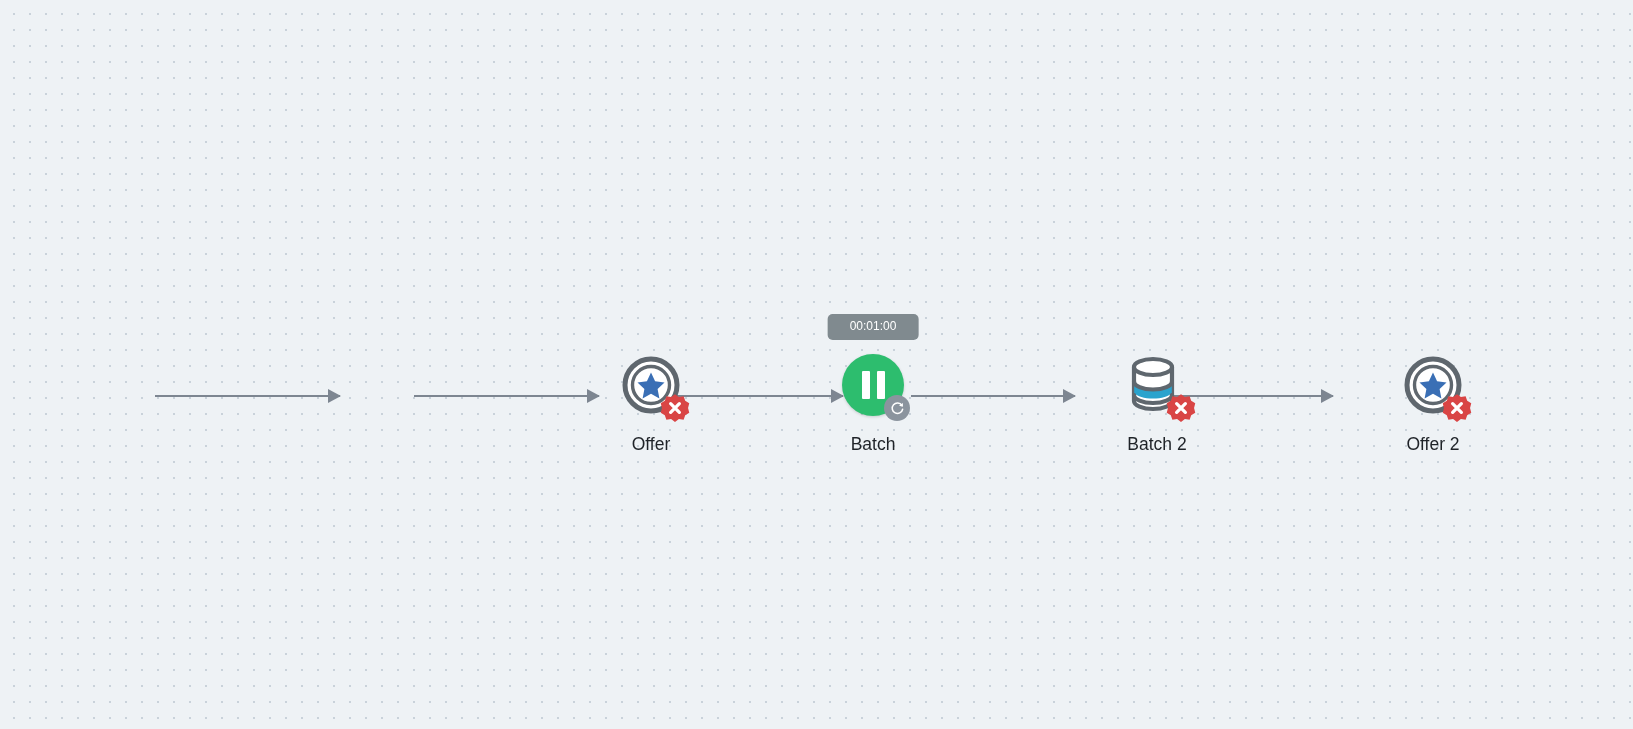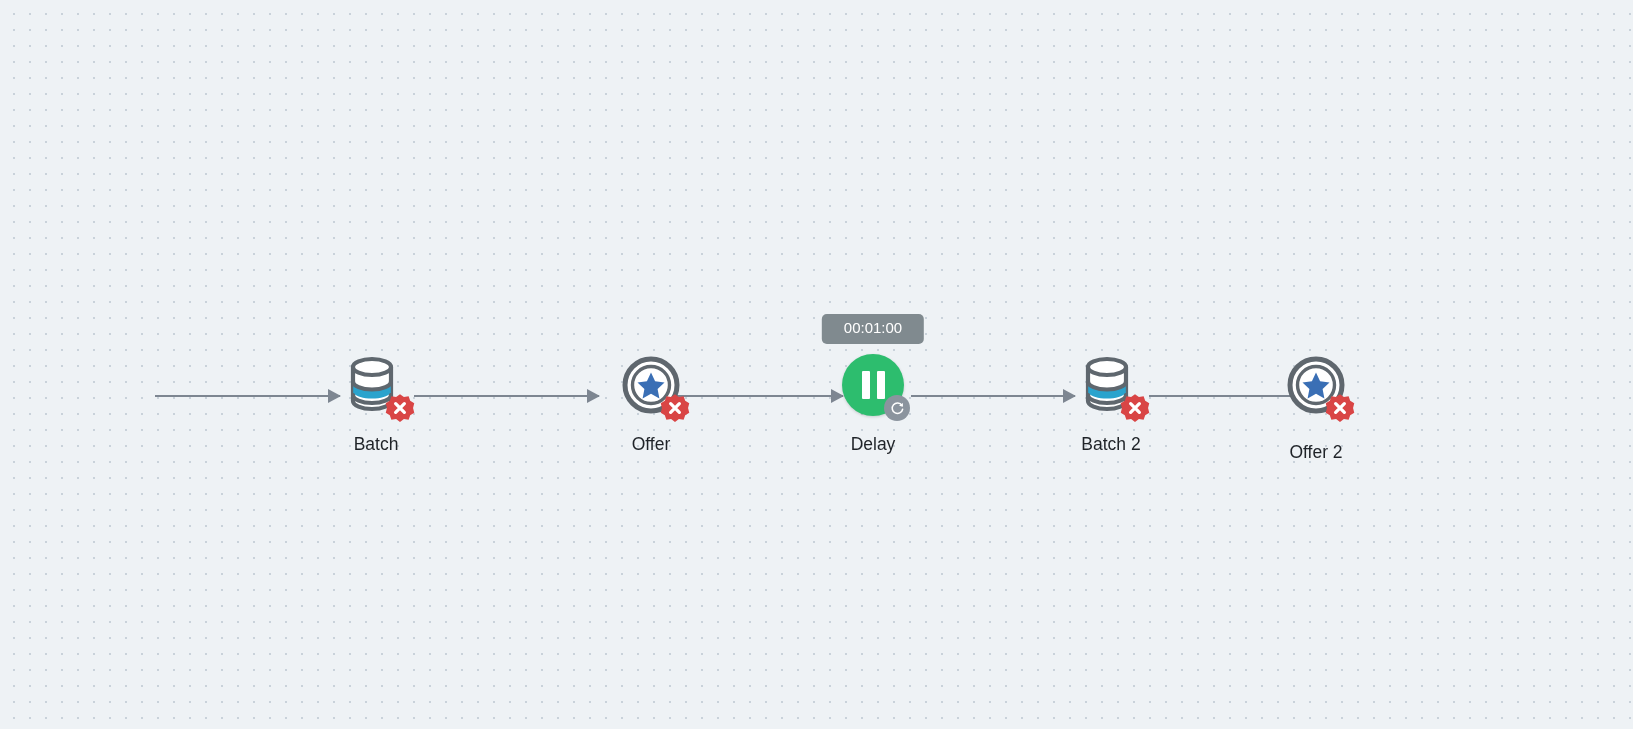--- a/index.html
+++ b/index.html
@@ -124,21 +124,21 @@
     align-items: center;
     justify-content: center;
   }
   .badge-refresh svg { width: 15px; height: 15px; display: block; }
 
   
   .tooltip {
     position: absolute;
     background: #808a8f;
     color: #ffffff;
-    font-size: 15px;
+    font-size: 12px;
     padding: 6px 22px 7px;
     border-radius: 5px;
     white-space: nowrap;
     line-height: 1.1;
     left: 50%;
     transform: translateX(-50%);
     top: -38px;
   }
 
   .icon-svg { width: 66px; height: 66px; display: block; }
@@ -148,108 +148,88 @@
 
 <div id="canvas">
 
   <div class="connector" style="left:155px; width:185px;"></div>
   <div class="connector" style="left:414px; width:185px;"></div>
   <div class="connector" style="left:673px; width:170px;"></div>
   <div class="connector" style="left:911px; width:164px;"></div>
   <div class="connector" style="left:1149px; width:184px;"></div>
 
 
-  <div class="node" style="left:291px;">
+
+  <div class="node" style="left:566px;">
+    <div class="node-glyph">
+      <svg class="icon-svg" viewBox="0 0 66 66" aria-hidden="true">
+        <circle cx="33" cy="33" r="26" fill="#ffffff" stroke="#5f676e" stroke-width="5"></circle>
+        <circle cx="33" cy="33" r="18.5" fill="#ffffff" stroke="#5f676e" stroke-width="3.4"></circle>
+        <path fill="#3a6fb5" d="M33 20.5 L37.1 29.2 L46.5 30.4 L39.6 37 L41.4 46.4 L33 41.8 L24.6 46.4 L26.4 37 L19.5 30.4 L28.9 29.2 Z"></path>
+      </svg>
+      <div class="badge">
+        <svg viewBox="0 0 40 40" aria-hidden="true">
+          <path fill="#d94545" d="M20 1.5 L25.2 5.3 L31.5 4.2 L33.6 10.2 L39 13.6 L37.4 20 L39 26.4 L33.6 29.8 L31.5 35.8 L25.2 34.7 L20 38.5 L14.8 34.7 L8.5 35.8 L6.4 29.8 L1 26.4 L2.6 20 L1 13.6 L6.4 10.2 L8.5 4.2 L14.8 5.3 Z"></path>
+          <path stroke="#ffffff" stroke-width="4.4" stroke-linecap="round" d="M14.2 14.2 L25.8 25.8 M25.8 14.2 L14.2 25.8"></path>
+        </svg>
+      </div>
+    </div>
+    <div class="node-label">Offer</div>
+  </div>
+
+  <div class="node" style="left:788px;">
+    <div class="node-glyph">
+      <div class="tooltip">00:01:00</div>
+      <div class="circle-green">
+        <div class="pause-bars">
+          <span></span>
+            <span></span>
+        </div>
+      </div>
+      <div class="badge-refresh">
+        <svg viewBox="0 0 24 24" aria-hidden="true">
+          <path fill="none" stroke="#ffffff" stroke-width="2.4" stroke-linecap="round" d="M19 7 A8.4 8.4 0 1 0 20.2 13.2"></path>
+          <path fill="#ffffff" d="M20.6 3 L20.6 9.2 L14.4 7.6 Z"></path>
+        </svg>
+      </div>
+    </div>
+    <div class="node-label">Batch</div>
+  </div>
+
+  <div class="node" style="left:1072px;">
     <div class="node-glyph">
       <svg class="icon-svg" viewBox="0 0 66 66" aria-hidden="true">
         <g transform="translate(8,5)">
           <path fill="#ffffff" stroke="#5f676e" stroke-width="4.2" stroke-linejoin="round" d="M2 10 v34 c0 4.4 8.5 8 19 8 s19 -3.6 19 -8 V10 Z"></path>
           <path fill="#2aa3cd" d="M2.2 26 c3 3.3 10 5.6 18.8 5.6 s15.8 -2.3 18.8 -5.6 v10 c-3 3.3 -10 5.6 -18.8 5.6 S5.2 39.3 2.2 36 Z"></path>
           <ellipse cx="21" cy="10" rx="19" ry="8" fill="#ffffff" stroke="#5f676e" stroke-width="4.2"></ellipse>
           <path fill="none" stroke="#5f676e" stroke-width="4.2" stroke-linecap="round" d="M2 24.5 c0 4.4 8.5 8 19 8 s19 -3.6 19 -8"></path>
           <path fill="none" stroke="#5f676e" stroke-width="4.2" stroke-linecap="round" d="M2 38 c0 4.4 8.5 8 19 8 s19 -3.6 19 -8"></path>
         </g>
       </svg>
       <div class="badge">
         <svg viewBox="0 0 40 40" aria-hidden="true">
           <path fill="#d94545" d="M20 1.5 L25.2 5.3 L31.5 4.2 L33.6 10.2 L39 13.6 L37.4 20 L39 26.4 L33.6 29.8 L31.5 35.8 L25.2 34.7 L20 38.5 L14.8 34.7 L8.5 35.8 L6.4 29.8 L1 26.4 L2.6 20 L1 13.6 L6.4 10.2 L8.5 4.2 L14.8 5.3 Z"></path>
           <path stroke="#ffffff" stroke-width="4.4" stroke-linecap="round" d="M14.2 14.2 L25.8 25.8 M25.8 14.2 L14.2 25.8"></path>
         </svg>
       </div>
     </div>
-    <div class="node-label">Batch</div>
-  </div>
-
-  <div class="node" style="left:566px;">
+    <div class="node-label">Batch 2</div>
+  </div>
+
+  <div class="node" style="left:1348px;">
     <div class="node-glyph">
       <svg class="icon-svg" viewBox="0 0 66 66" aria-hidden="true">
         <circle cx="33" cy="33" r="26" fill="#ffffff" stroke="#5f676e" stroke-width="5"></circle>
         <circle cx="33" cy="33" r="18.5" fill="#ffffff" stroke="#5f676e" stroke-width="3.4"></circle>
         <path fill="#3a6fb5" d="M33 20.5 L37.1 29.2 L46.5 30.4 L39.6 37 L41.4 46.4 L33 41.8 L24.6 46.4 L26.4 37 L19.5 30.4 L28.9 29.2 Z"></path>
       </svg>
       <div class="badge">
         <svg viewBox="0 0 40 40" aria-hidden="true">
           <path fill="#d94545" d="M20 1.5 L25.2 5.3 L31.5 4.2 L33.6 10.2 L39 13.6 L37.4 20 L39 26.4 L33.6 29.8 L31.5 35.8 L25.2 34.7 L20 38.5 L14.8 34.7 L8.5 35.8 L6.4 29.8 L1 26.4 L2.6 20 L1 13.6 L6.4 10.2 L8.5 4.2 L14.8 5.3 Z"></path>
           <path stroke="#ffffff" stroke-width="4.4" stroke-linecap="round" d="M14.2 14.2 L25.8 25.8 M25.8 14.2 L14.2 25.8"></path>
         </svg>
       </div>
     </div>
-    <div class="node-label">Offer</div>
-  </div>
-
-  <div class="node" style="left:788px;">
-    <div class="node-glyph">
-      <div class="tooltip">00:01:00</div>
-      <div class="circle-green">
-        <div class="pause-bars">
-          <span></span>
-            <span></span>
-        </div>
-      </div>
-      <div class="badge-refresh">
-        <svg viewBox="0 0 24 24" aria-hidden="true">
-          <path fill="none" stroke="#ffffff" stroke-width="2.4" stroke-linecap="round" d="M19 7 A8.4 8.4 0 1 0 20.2 13.2"></path>
-          <path fill="#ffffff" d="M20.6 3 L20.6 9.2 L14.4 7.6 Z"></path>
-        </svg>
-      </div>
-    </div>
-    <div class="node-label">Delay</div>
-  </div>
-
-  <div class="node" style="left:1026px;">
-    <div class="node-glyph">
-      <svg class="icon-svg" viewBox="0 0 66 66" aria-hidden="true">
-        <g transform="translate(8,5)">
-          <path fill="#ffffff" stroke="#5f676e" stroke-width="4.2" stroke-linejoin="round" d="M2 10 v34 c0 4.4 8.5 8 19 8 s19 -3.6 19 -8 V10 Z"></path>
-          <path fill="#2aa3cd" d="M2.2 26 c3 3.3 10 5.6 18.8 5.6 s15.8 -2.3 18.8 -5.6 v10 c-3 3.3 -10 5.6 -18.8 5.6 S5.2 39.3 2.2 36 Z"></path>
-          <ellipse cx="21" cy="10" rx="19" ry="8" fill="#ffffff" stroke="#5f676e" stroke-width="4.2"></ellipse>
-          <path fill="none" stroke="#5f676e" stroke-width="4.2" stroke-linecap="round" d="M2 24.5 c0 4.4 8.5 8 19 8 s19 -3.6 19 -8"></path>
-          <path fill="none" stroke="#5f676e" stroke-width="4.2" stroke-linecap="round" d="M2 38 c0 4.4 8.5 8 19 8 s19 -3.6 19 -8"></path>
-        </g>
-      </svg>
-      <div class="badge">
-        <svg viewBox="0 0 40 40" aria-hidden="true">
-          <path fill="#d94545" d="M20 1.5 L25.2 5.3 L31.5 4.2 L33.6 10.2 L39 13.6 L37.4 20 L39 26.4 L33.6 29.8 L31.5 35.8 L25.2 34.7 L20 38.5 L14.8 34.7 L8.5 35.8 L6.4 29.8 L1 26.4 L2.6 20 L1 13.6 L6.4 10.2 L8.5 4.2 L14.8 5.3 Z"></path>
-          <path stroke="#ffffff" stroke-width="4.4" stroke-linecap="round" d="M14.2 14.2 L25.8 25.8 M25.8 14.2 L14.2 25.8"></path>
-        </svg>
-      </div>
-    </div>
-    <div class="node-label">Batch 2</div>
-  </div>
-
-  <div class="node" style="left:1231px;gap:8px;">
-    <div class="node-glyph">
-      <svg class="icon-svg" viewBox="0 0 66 66" aria-hidden="true">
-        <circle cx="33" cy="33" r="26" fill="#ffffff" stroke="#5f676e" stroke-width="5"></circle>
-        <circle cx="33" cy="33" r="18.5" fill="#ffffff" stroke="#5f676e" stroke-width="3.4"></circle>
-        <path fill="#3a6fb5" d="M33 20.5 L37.1 29.2 L46.5 30.4 L39.6 37 L41.4 46.4 L33 41.8 L24.6 46.4 L26.4 37 L19.5 30.4 L28.9 29.2 Z"></path>
-      </svg>
-      <div class="badge">
-        <svg viewBox="0 0 40 40" aria-hidden="true">
-          <path fill="#d94545" d="M20 1.5 L25.2 5.3 L31.5 4.2 L33.6 10.2 L39 13.6 L37.4 20 L39 26.4 L33.6 29.8 L31.5 35.8 L25.2 34.7 L20 38.5 L14.8 34.7 L8.5 35.8 L6.4 29.8 L1 26.4 L2.6 20 L1 13.6 L6.4 10.2 L8.5 4.2 L14.8 5.3 Z"></path>
-          <path stroke="#ffffff" stroke-width="4.4" stroke-linecap="round" d="M14.2 14.2 L25.8 25.8 M25.8 14.2 L14.2 25.8"></path>
-        </svg>
-      </div>
-    </div>
     <div class="node-label">Offer 2</div>
   </div>
 
 </div>
 
 </body></html>

